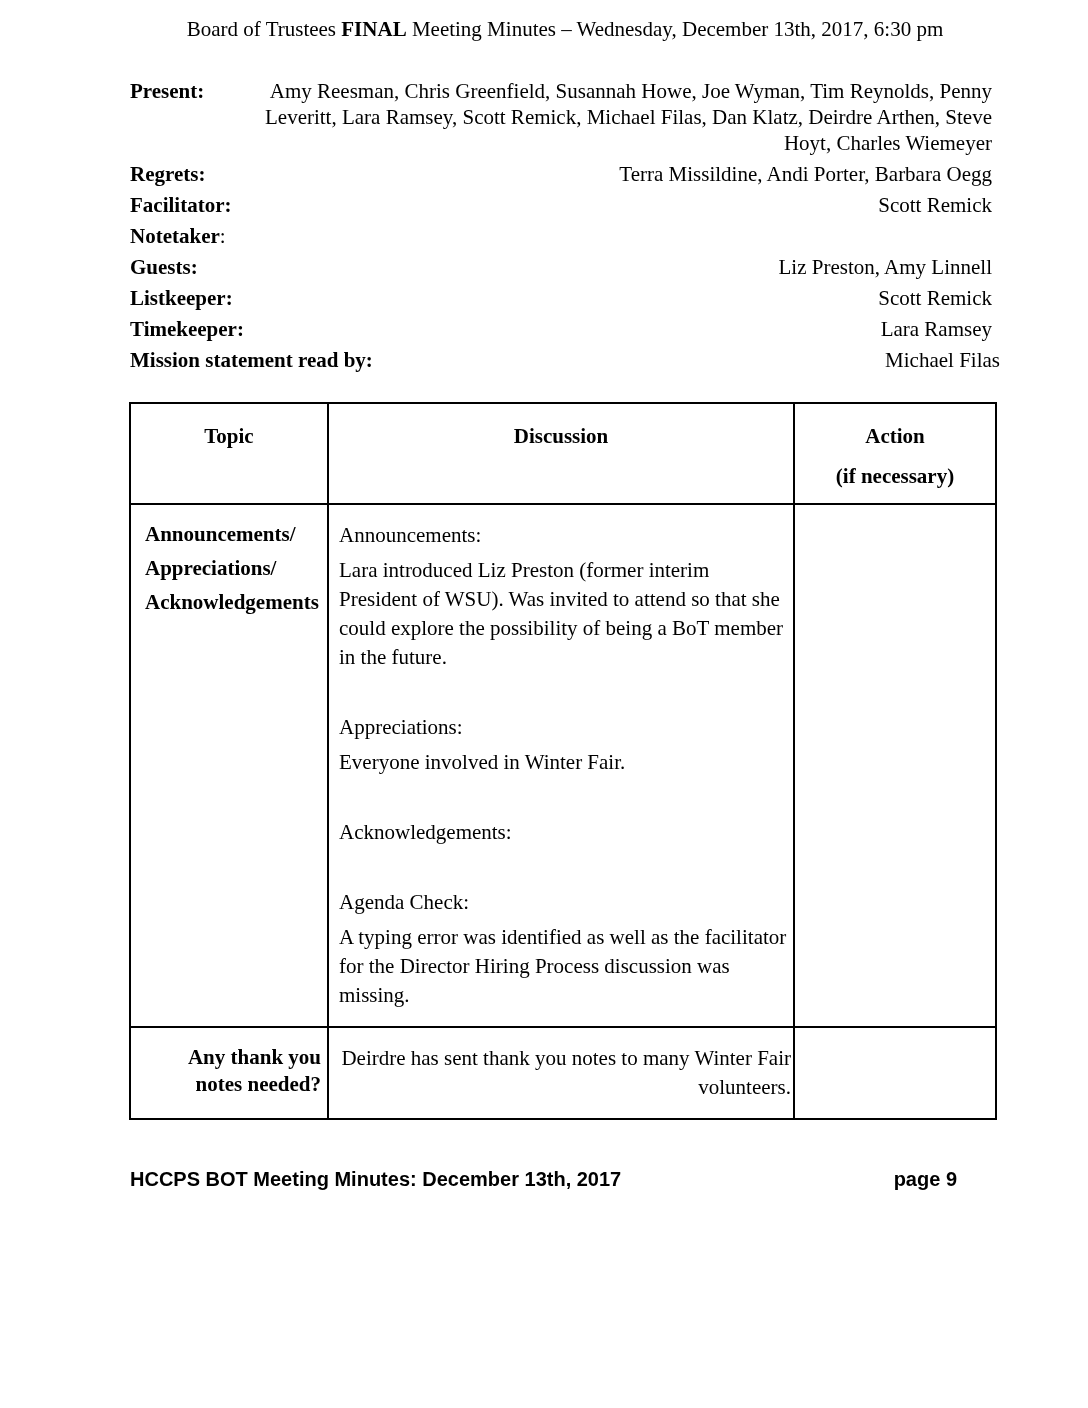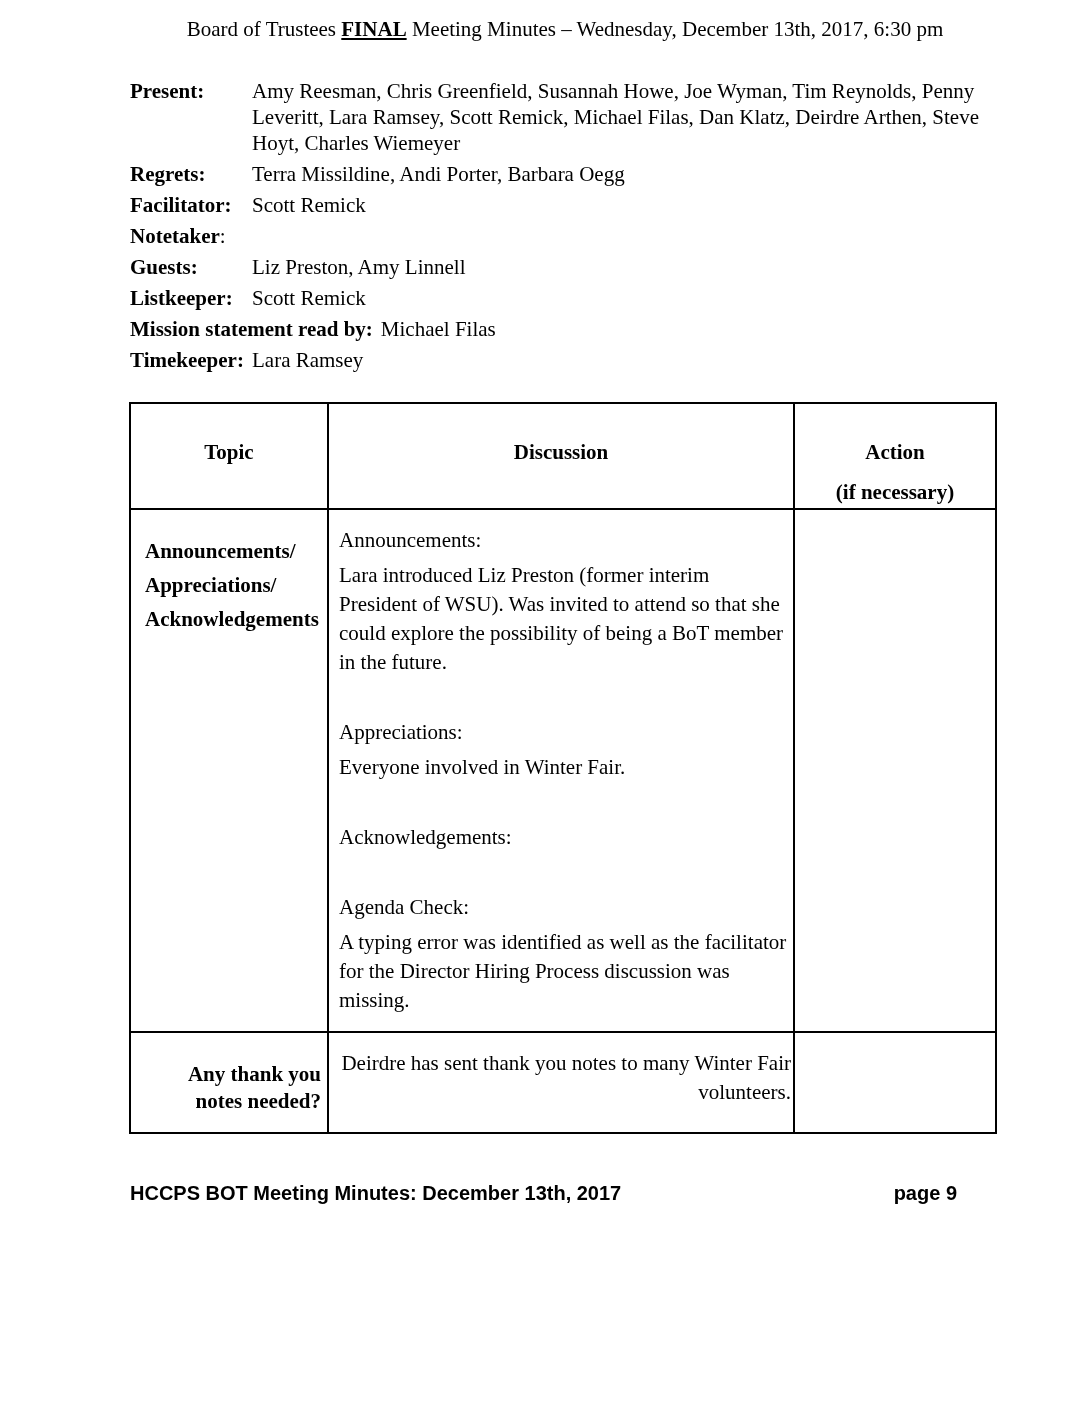--- a/index.html
+++ b/index.html
@@ -14,48 +14,48 @@
 
   .title {
     margin: 0; padding-top: 145px;
     font-size: 21px; font-weight: bold;
     text-align: center; line-height: 26px;
   }
   .subtitle {
     margin: 16px 0 0 0;
     font-size: 21px; text-align: center; line-height: 26px;
   }
-  .final { font-weight: bold; text-decoration: underline; }
+  .final { font-weight: bold; }
 
   .roster { margin-top: 36px; font-size: 21px; }
   .roster-row { display: flex; margin-bottom: 5px; line-height: 26px; }
   .roster-label { flex: 0 0 auto; min-width: 122px; box-sizing: border-box; padding-right: 8px; white-space: nowrap; }
   .roster-label b { font-weight: bold; }
-  .roster-value { flex: 0 1 740px; }
+  .roster-value { flex: 0 1 740px; text-align: right; }
 
   table.minutes-table {
     margin: 29px 0 0 129px;
     border-collapse: collapse;
     width: 866px;
     table-layout: fixed;
     font-size: 21px;
   }
   .minutes-table th, .minutes-table td {
     border: 2px solid #000000;
     vertical-align: top;
   }
   thead tr { height: 101px; }
   tbody tr.row-0 { height: 483px; }
   tbody tr.row-1 { height: 87px; text-align: right; }
   th {
     font-weight: bold; text-align: center;
-    padding-top: 34px; line-height: 29px;
+    padding-top: 18px; line-height: 29px;
   }
   .action-l2 { margin-top: 11px; }
-  td.topic-cell { padding: 28px 6px 10px 14px; font-weight: bold; }
+  td.topic-cell { padding: 16px 6px 10px 14px; font-weight: bold; }
   .topic-line { line-height: 27px; margin-bottom: 7px; }
   td.discussion-cell { padding: 16px 2px 10px 10px; }
   .para { margin: 0 0 6px 0; line-height: 29px; min-height: 29px; }
   .para.heading { }
   td.action-cell { padding: 16px 6px 10px 10px; }
 
   .footer {
     margin: 48px 131px 0 130px;
     display: flex; justify-content: space-between;
     font-family: "Liberation Sans", "DejaVu Sans", sans-serif;
@@ -93,27 +93,27 @@
     <span class="roster-label"><b class="rl-b">Guests:</b><span class="rl-rest"></span></span>
     <span class="roster-value">Liz Preston, Amy Linnell</span>
   </div>
 
   <div class="roster-row">
     <span class="roster-label"><b class="rl-b">Listkeeper:</b><span class="rl-rest"></span></span>
     <span class="roster-value">Scott Remick</span>
   </div>
 
   <div class="roster-row">
-    <span class="roster-label"><b class="rl-b">Mission statement read by:</b><span class="rl-rest"></span></span>
-    <span class="roster-value">Michael Filas</span>
+    <span class="roster-label"><b class="rl-b">Timekeeper:</b><span class="rl-rest"></span></span>
+    <span class="roster-value">Lara Ramsey</span>
   </div>
 
   <div class="roster-row">
-    <span class="roster-label"><b class="rl-b">Timekeeper:</b><span class="rl-rest"></span></span>
-    <span class="roster-value">Lara Ramsey</span>
+    <span class="roster-label"><b class="rl-b">Mission statement read by:</b><span class="rl-rest"></span></span>
+    <span class="roster-value">Michael Filas</span>
   </div>
 </div>
   </div>
 
   <table class="minutes-table">
     <colgroup>
       <col style="width:198px">
       <col style="width:466px">
       <col style="width:202px">
     </colgroup>

